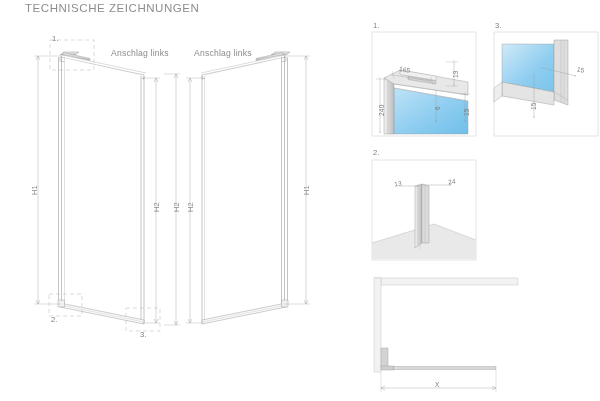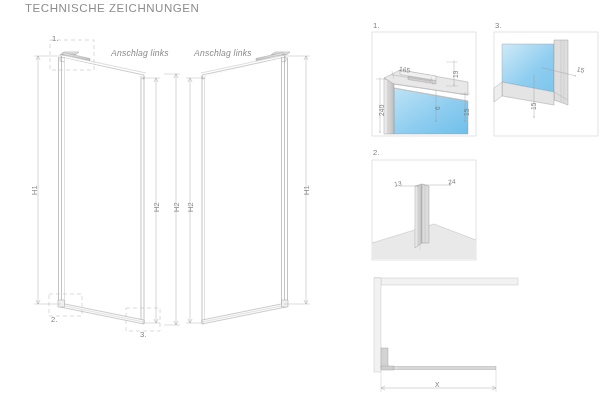--- a/index.html
+++ b/index.html
@@ -15,21 +15,21 @@
     font-size:11.5px;letter-spacing:.55px;
     color:#8d8d8d;font-weight:400;white-space:nowrap;
   }
 
   .svg-layer{position:absolute;left:0;top:0;width:600px;height:401px;}
 
   .lbl{
     position:absolute;font-size:7.5px;color:#8a8a8a;
     white-space:nowrap;letter-spacing:.2px;
   }
-  .lbl.big{font-size:8.6px;font-style:italic;}
+  .lbl.big{font-size:8.6px;}
   .lbl.rot{transform:rotate(-90deg);transform-origin:left top;}
   .lbl.dim{font-size:6.6px;color:#7d7d7d;}
   .lbl.callout{font-size:7.6px;color:#7d7d7d;}
 </style>
 </head>
 <body>
 
 <div id="page">
 
   <div class="page-title">TECHNISCHE ZEICHNUNGEN</div>

